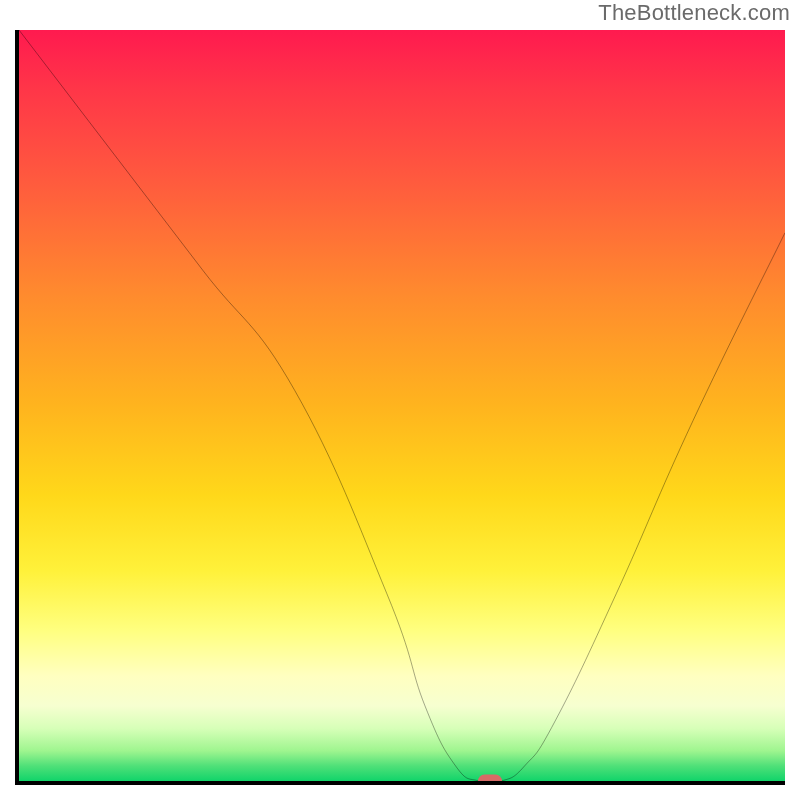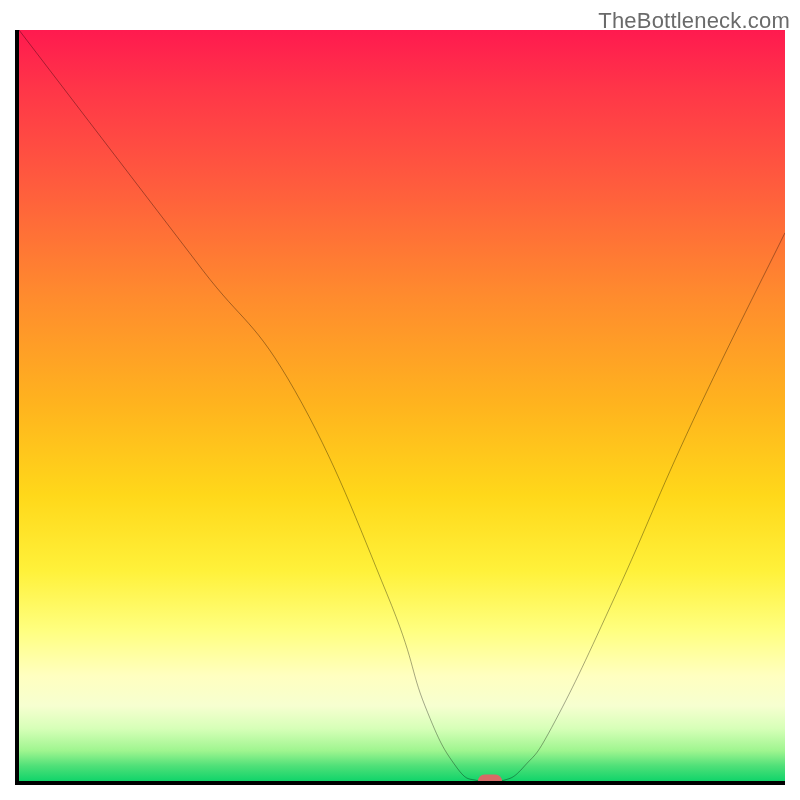--- a/index.html
+++ b/index.html
@@ -11,21 +11,21 @@
     font-family: Arial, Helvetica, sans-serif;
     overflow: hidden;
   }
   .container {
     position: relative;
     width: 800px;
     height: 800px;
   }
   .watermark {
     position: absolute;
-    top: 8px;
+    top: 0;
     right: 10px;
     font-size: 22px;
     font-weight: 500;
     color: #6a6a6a;
     letter-spacing: 0.2px;
     z-index: 20;
   }
   .chart-frame {
     position: absolute;
     left: 15px;

